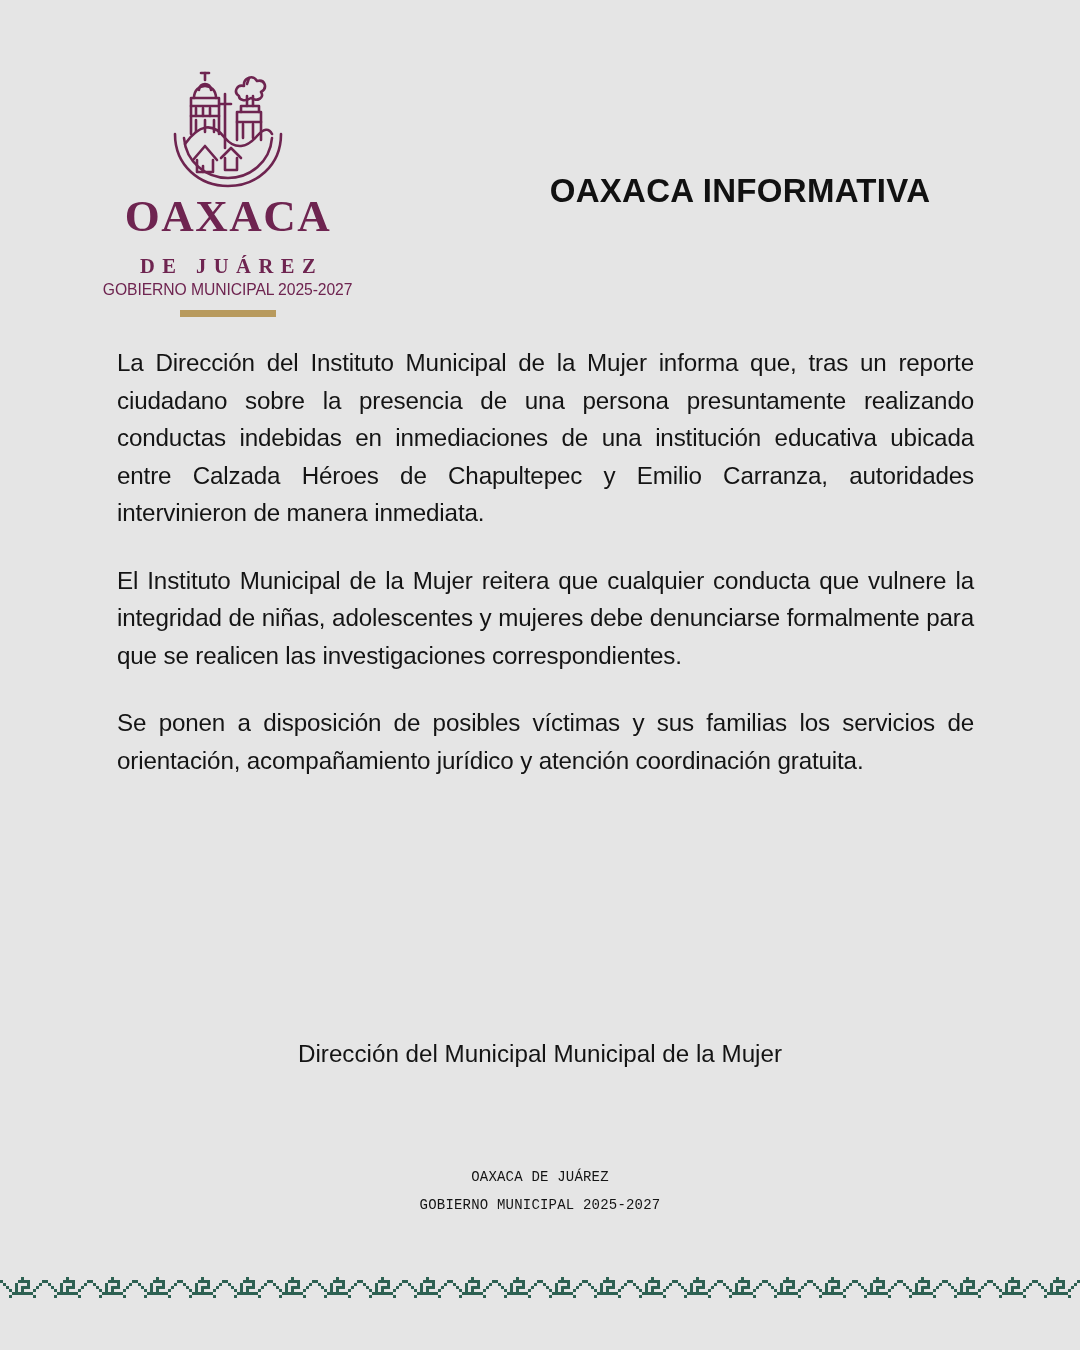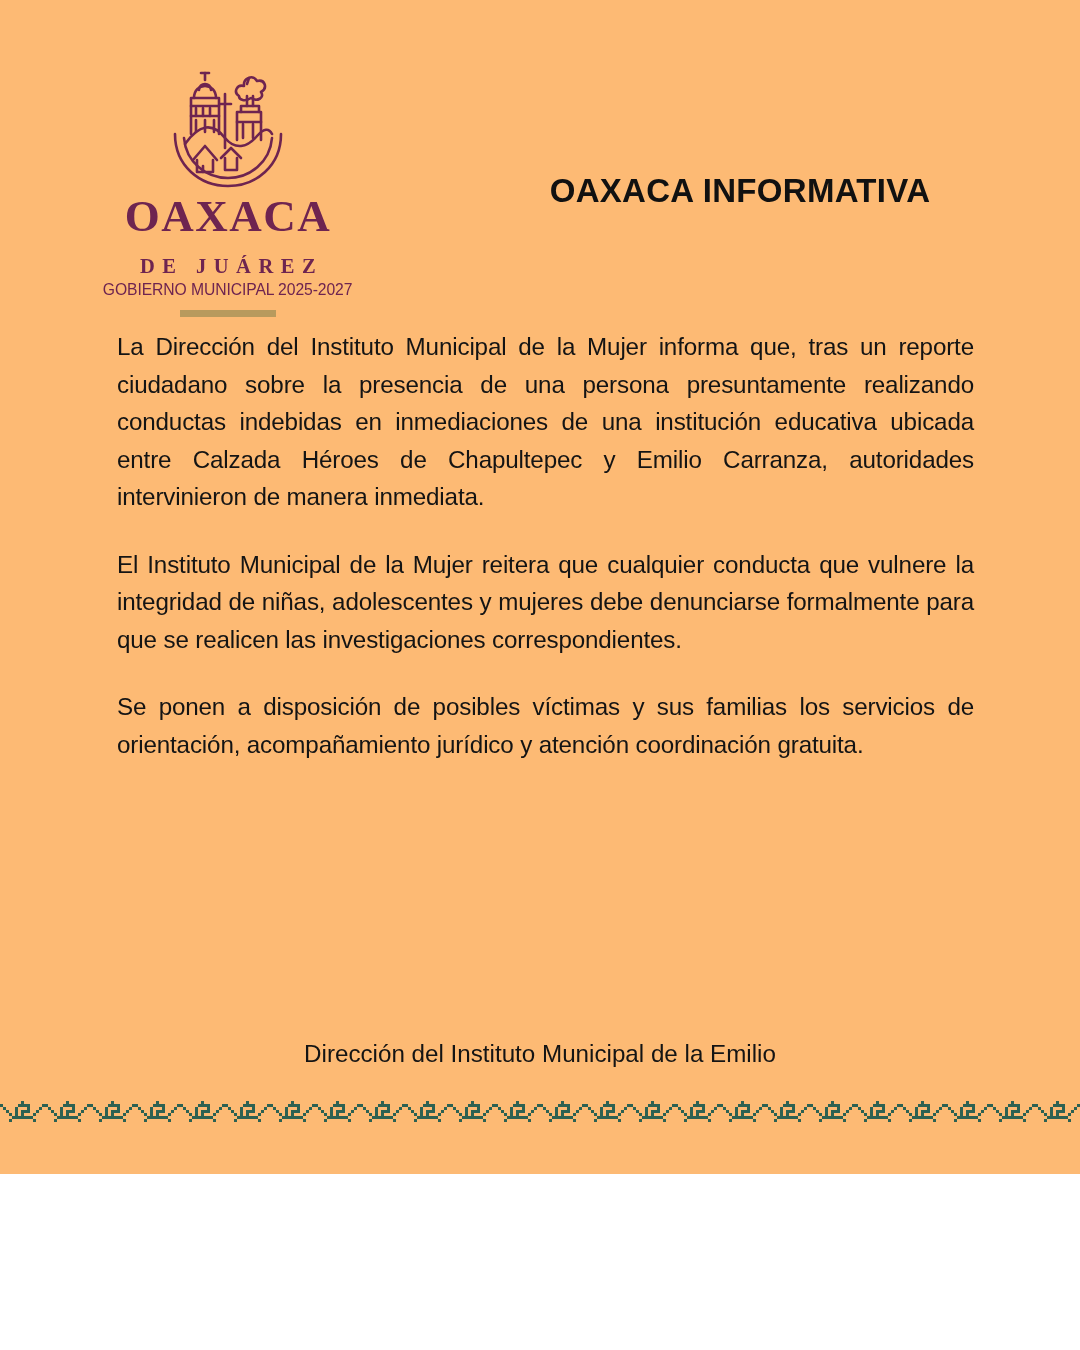--- a/index.html
+++ b/index.html
@@ -3,22 +3,22 @@
 <meta charset="utf-8">
 <style>
   html, body {
     margin: 0;
     padding: 0;
     background: #ffffff;
   }
   .page {
     position: relative;
     width: 1080px;
-    height: 1174px;
-    background: #fdba74;
+    height: 1350px;
+    background: #e5e5e5;
     overflow: hidden;
     font-family: "Liberation Sans", sans-serif;
     color: #1a1a1a;
   }
 
   
   .header {
     position: absolute;
     top: 0;
     left: 0;
@@ -101,45 +101,45 @@
     top: 328px;
     width: 857px;
   }
   .para {
     font-family: "Liberation Sans", sans-serif;
     font-size: 24.2px;
     line-height: 37.5px;
     text-align: justify;
     text-justify: inter-word;
     color: #141414;
-    margin: 0 0 30px 0;
+    margin: 16px 0 30px 0;
     letter-spacing: -0.15px;
   }
   .para:last-child { margin-bottom: 0; }
 
   .signature {
     position: absolute;
     left: 0;
     top: 1038px;
     width: 1080px;
     text-align: center;
     font-family: "Liberation Sans", sans-serif;
     font-size: 24.2px;
     line-height: 32px;
     color: #141414;
   }
 
   .footer-block {
     position: absolute;
     left: 0;
-    top: 1202px;
+    top: 1163px;
     width: 1080px;
     text-align: center;
-    font-family: Liberation Serif, serif;
-    font-size: 27px;
+    font-family: Liberation Mono, monospace;
+    font-size: 14px;
     line-height: 28px;
     color: #141414;
     letter-spacing: 0.2px;
   }
 
   
   .greca {
     position: absolute;
     left: 0;
     bottom: 46px;
@@ -205,21 +205,21 @@
 
     <div class="doc-title">OAXACA INFORMATIVA</div>
   </div>
 
   <div class="body-wrap">
     <p class="para">La Dirección del Instituto Municipal de la Mujer informa que, tras un reporte ciudadano sobre la presencia de una persona presuntamente realizando conductas indebidas en inmediaciones de una institución educativa ubicada entre Calzada Héroes de Chapultepec y Emilio Carranza, autoridades intervinieron de manera inmediata.</p>
     <p class="para">El Instituto Municipal de la Mujer reitera que cualquier conducta que vulnere la integridad de niñas, adolescentes y mujeres debe denunciarse formalmente para que se realicen las investigaciones correspondientes.</p>
     <p class="para">Se ponen a disposición de posibles víctimas y sus familias los servicios de orientación, acompañamiento jurídico y atención coordinación gratuita.</p>
   </div>
 
-  <div class="signature">Dirección del Instituto Municipal de la Emilio</div>
+  <div class="signature">Dirección del Municipal Municipal de la Mujer</div>
 
   <div class="footer-block">
     <div>OAXACA DE JUÁREZ</div>
     <div>GOBIERNO MUNICIPAL 2025-2027</div>
   </div>
 
   <svg class="greca" viewBox="0 0 1080 30" preserveAspectRatio="none" aria-hidden="true">
     <defs>
       <pattern id="grecaPattern" x="0" y="0" width="45" height="30" patternUnits="userSpaceOnUse">
         <g fill="#2d6152">

